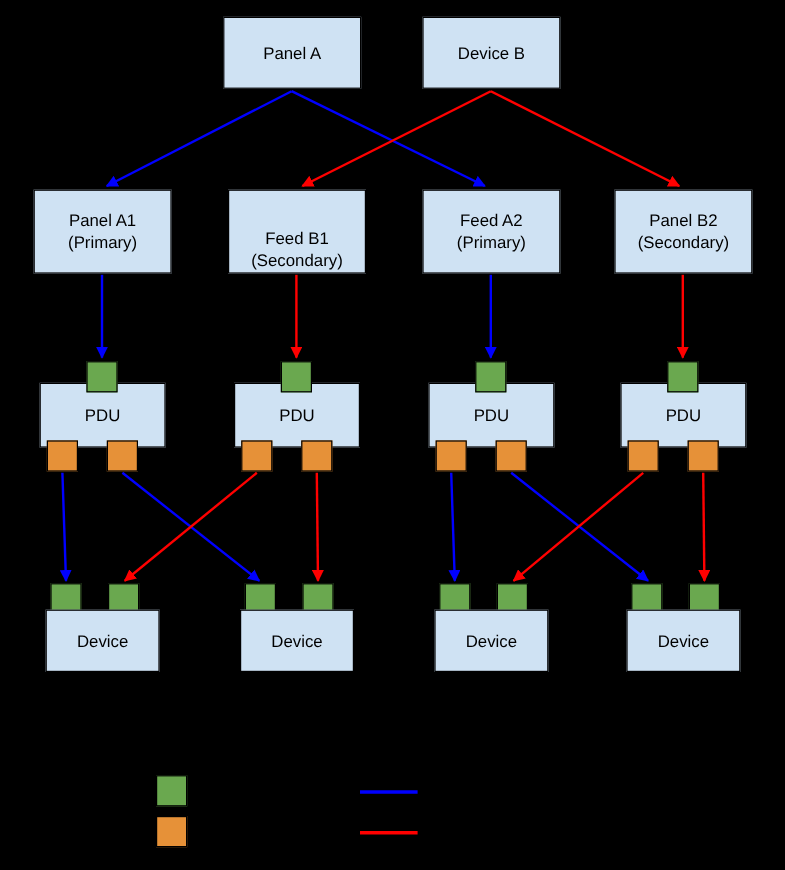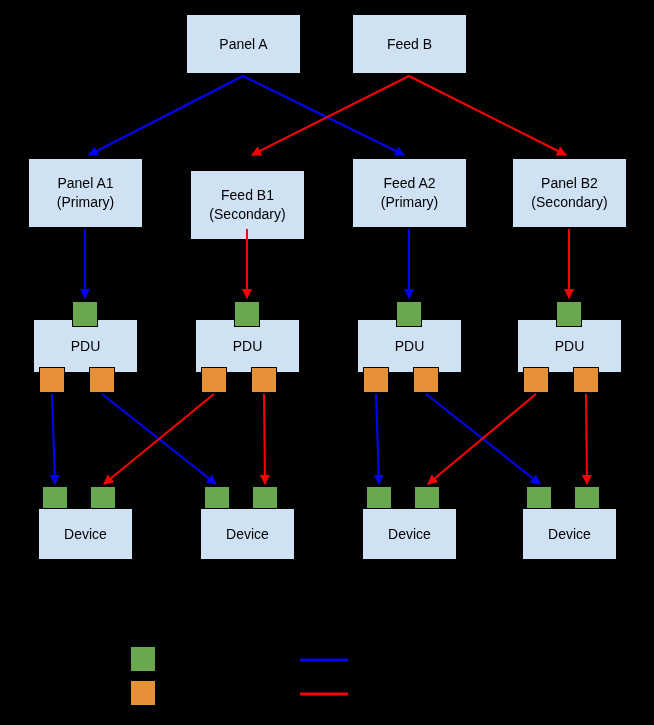--- a/index.html
+++ b/index.html
@@ -38,30 +38,30 @@
 </style>
 </head>
 <body>
 
 <div class="stage">
 
   <div class="box" style="left:186px; top:14px; width:115px; height:60px;justify-content:center;">
     <span>Panel A</span>
   </div>
   <div class="box" style="left:352px; top:14px; width:115px; height:60px;">
-    <span>Feed B</span>
+    <span>Device B</span>
   </div>
 
   <div class="box" style="left:28px; top:158px; width:115px; height:70px;">
     <div>
       <div>Panel A1</div>
       <div>(Primary)</div>
     </div>
   </div>
-  <div class="box" style="left:190px; top:170px; width:115px; height:70px;">
+  <div class="box" style="left:190px; top:158px; width:115px; height:70px;align-items:flex-end;">
     <div>
       <div>Feed B1</div>
       <div>(Secondary)</div>
     </div>
   </div>
   <div class="box" style="left:352px; top:158px; width:115px; height:70px;">
     <div>
       <div>Feed A2</div>
       <div>(Primary)</div>
     </div>

